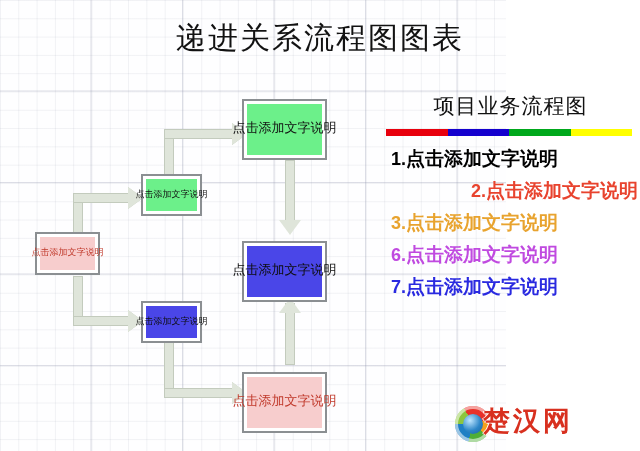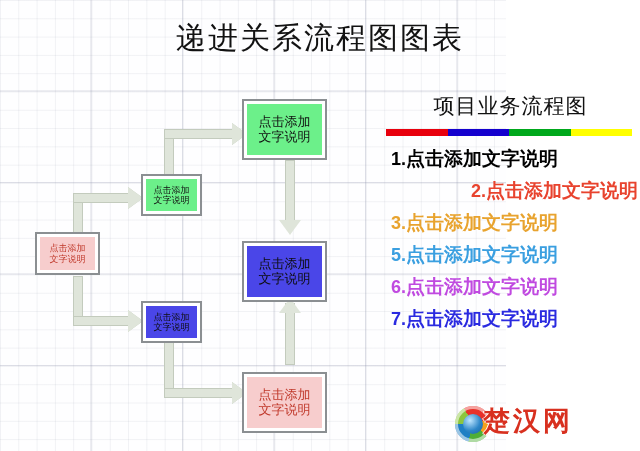--- a/index.html
+++ b/index.html
@@ -54,26 +54,27 @@
     border: 2px solid #8b8f92;
     background: #ffffff;
     padding: 3px;
     z-index: 5;
   }
   .node .fill {
     width: 100%;
     height: 100%;
     box-sizing: border-box;
     display: flex;
-    flex-direction: column;
+    flex-direction: row;
     align-items: center;
     justify-content: center;
     line-height: 1.15;
     text-align: center;
     white-space: nowrap;
+    font-family: Liberation Mono, monospace;
   }
   .node .fill span { display: block; }
 
   
   .conn {
     position: absolute;
     background: #dfe5da;
     border: 1px solid #c3cbbd;
     box-sizing: border-box;
     z-index: 2;
@@ -272,23 +273,20 @@
 
     <div class="list-item" style="color:#000000;">
       <span class="num">1.</span><span class="txt">点击添加文字说明</span>
     </div>
     <div class="list-item" style="color:#e8432e;text-align:right;">
       <span class="num">2.</span><span class="txt">点击添加文字说明</span>
     </div>
     <div class="list-item" style="color:#e8a32e;">
       <span class="num">3.</span><span class="txt">点击添加文字说明</span>
     </div>
-    <div class="list-item" style="color:#3a9fe0;">
-      <span class="num">5.</span><span class="txt">点击添加文字说明</span>
-    </div>
     <div class="list-item" style="color:#c04ae0;">
       <span class="num">6.</span><span class="txt">点击添加文字说明</span>
     </div>
     <div class="list-item" style="color:#2a2ae0;">
       <span class="num">7.</span><span class="txt">点击添加文字说明</span>
     </div>
   </div>
 
   <div id="watermark">
     <div id="wm-globe"></div>

